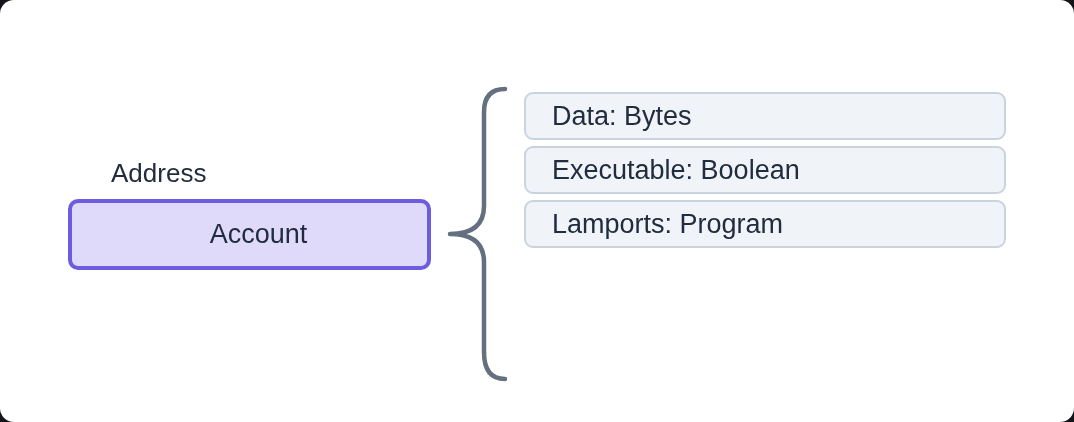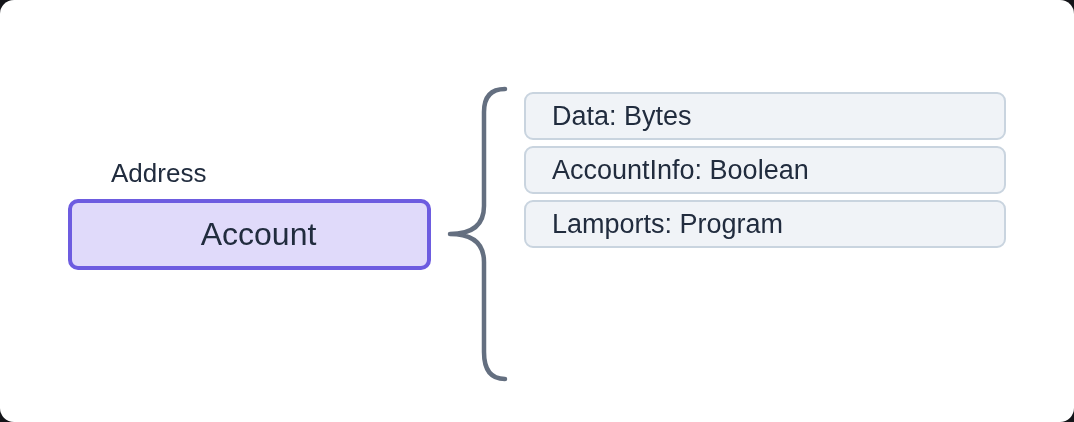--- a/index.html
+++ b/index.html
@@ -46,21 +46,21 @@
     width: 363px;
     height: 71px;
     background: var(--account-fill);
     border: 4px solid var(--account-border);
     border-radius: 10px;
     display: flex;
     align-items: center;
     justify-content: center;
   }
   .account-box span {
-    font-size: 32px;
+    font-size: 27px;
     color: var(--text);
     margin-left: 18px;
   }
   .brace {
     position: absolute;
     left: 441px;
     top: 80px;
     width: 72px;
     height: 308px;
     color: var(--brace);
@@ -111,21 +111,21 @@
     <svg class="brace" viewBox="0 0 72 308" fill="none" xmlns="http://www.w3.org/2000/svg">
       <path d="M 64 9 Q 43 9 43 32 L 43 126 Q 43 154 9 154 Q 43 154 43 182 L 43 272 Q 43 299 64 299" stroke="currentColor" stroke-width="4.5" stroke-linecap="round" stroke-linejoin="round"></path>
     </svg>
 
 
     <div class="fields">
       <div class="field">
         <span>Data: Bytes</span>
       </div>
       <div class="field">
-        <span>AccountInfo: Boolean</span>
+        <span>Executable: Boolean</span>
       </div>
       <div class="field">
         <span>Lamports: Program</span>
       </div>
     </div>
 
   </div>
 </div>
 
 </body></html>

